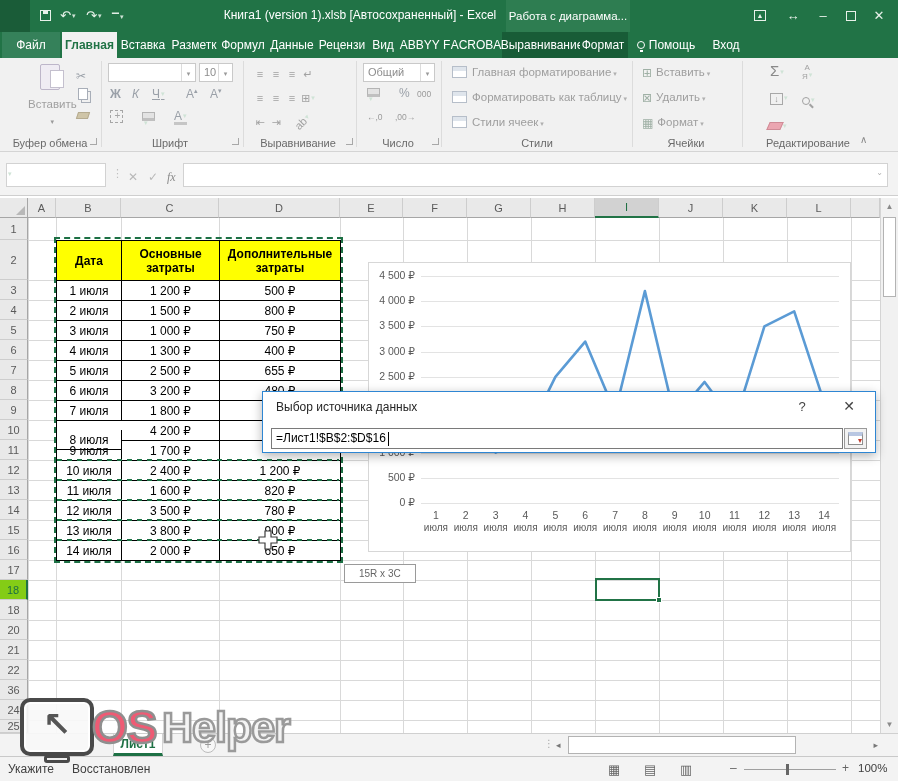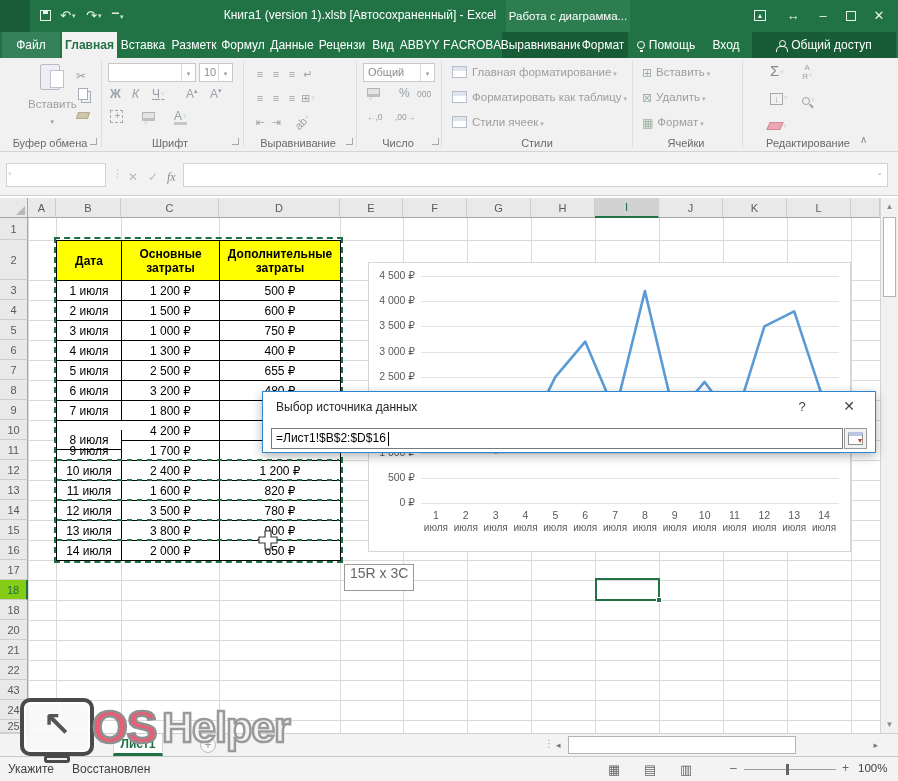--- a/index.html
+++ b/index.html
@@ -86,21 +86,21 @@
 .dlg{left:262px;top:391px;width:614px;height:62px;background:#fff;border:1px solid #2e86d3;box-shadow:0 3px 10px rgba(0,0,0,.3);z-index:7}
 .dlg-title{position:absolute;left:13px;top:8px;font-size:12px;color:#262626}
 .dlg-help{position:absolute;right:66px;top:7px;font-size:13px;color:#444;width:14px;text-align:center}
 .dlg-close{position:absolute;right:18px;top:6px;font-size:14px;color:#444;width:16px;text-align:center}
 .dlg-input{position:absolute;left:8px;top:36px;width:572px;height:21px;border:1px solid #7a7a7a;background:#fff;font-size:12px;color:#000;line-height:19px;padding-left:4px}
 .dlg-caret{position:absolute;left:116px;top:3px;width:1px;height:14px;background:#000}
 .rangebtn{position:absolute;right:8px;top:36px;width:23px;height:21px;border:1px solid #9a9a9a;background:#f2f2f2}
 .rangebtn i{position:absolute;left:3px;top:3px;width:15px;height:13px;background:#fff;border:1px solid #8f8f8f;border-top:4px solid #b9c7e2}
 .rangebtn i::after{content:"▾";position:absolute;right:0px;top:0px;font-size:8px;color:#c0392b}
 
-.tooltip{left:344px;top:564px;height:27px;background:#fff;border:1px solid #9a9a9a;color:#666;font-size:14px;line-height:17px;padding:0 5px;z-index:6}
+.tooltip{left:344px;top:564px;height:19px;background:#fff;border:1px solid #9a9a9a;color:#666;font-size:10px;line-height:17px;padding:0 14px;z-index:6}
 .selbox{left:595px;top:578px;width:65px;height:23px;border:2px solid #217346;z-index:4}
 .selbox i{position:absolute;right:-4px;bottom:-4px;width:6px;height:6px;background:#217346;border:1px solid #fff}
 .vscroll{left:880px;top:198px;width:18px;height:535px;background:#f1f1f1;border-left:1px solid #d4d4d4;z-index:4}
 .varr{position:absolute;left:0;width:17px;text-align:center;font-size:8px;color:#8a8a8a}
 .vthumb{position:absolute;left:2px;top:19px;width:13px;height:80px;background:#fff;border:1px solid #b3b3b3}
 
 .sheetbar{left:0;top:733px;width:898px;height:23px;background:#f3f3f3;border-top:1px solid #d0d0d0}
 .stab{position:absolute;left:113px;top:0;width:50px;height:22px;background:#fff;border-left:1px solid #d4d4d4;border-right:1px solid #d4d4d4;border-bottom:3px solid #1e7145;color:#1e7145;font-weight:bold;font-size:12px;display:flex;align-items:center;justify-content:center}
 .addsheet{position:absolute;left:200px;top:3px;width:16px;height:16px;border:1px solid #bcbcbc;border-radius:50%;color:#9a9a9a;font-size:12px;line-height:14px;text-align:center;background:#f7f7f7}
 .hscroll{position:absolute;left:556px;top:2px;width:324px;height:19px}
@@ -151,24 +151,20 @@
   <div class="abs rtab" style="left:400px;width:50px">ABBYY F</div>
   <div class="abs rtab" style="left:452px;width:48px">ACROBA</div>
   <div class="abs darkblock" style="left:502px;width:126px"></div>
   <div class="abs rtab dark" style="left:506px;width:72px">Выравнивание</div>
   <div class="abs rtab dark" style="left:580px;width:46px">Формат</div>
   <div class="abs rtab" style="left:634px;width:64px">
       <span class="bulb"></span>
       <span>Помощь</span>
     </div>
   <div class="abs rtab" style="left:706px;width:40px">Вход</div>
-  <div class="abs rtab dark" style="left:752px;width:144px">
-      <span class="person"></span>
-      <span>Общий доступ</span>
-    </div>
 </div>
 
 <div class="abs ribbon">
 
   <div class="abs" style="left:28px;top:6px">
     <div class="clipb" style="margin-left:12px"></div>
     <div class="gr" style="font-size:11.5px;margin-top:8px">Вставить</div>
     <div class="dd" style="text-align:center"></div>
   </div>
   <div class="abs" style="left:76px;top:8px"><span class="mini">✂</span></div>
@@ -309,35 +305,35 @@
     <div class="abs rowhead" style="left: 0px; top: 480px; width: 28px; height: 20px;">13</div>
     <div class="abs rowhead" style="left: 0px; top: 500px; width: 28px; height: 20px;">14</div>
     <div class="abs rowhead" style="left: 0px; top: 520px; width: 28px; height: 20px;">15</div>
     <div class="abs rowhead" style="left: 0px; top: 540px; width: 28px; height: 20px;">16</div>
     <div class="abs rowhead" style="left: 0px; top: 560px; width: 28px; height: 20px;">17</div>
     <div class="abs rowhead sel" style="left: 0px; top: 580px; width: 28px; height: 20px;">18</div>
     <div class="abs rowhead" style="left: 0px; top: 600px; width: 28px; height: 20px;">18</div>
     <div class="abs rowhead" style="left: 0px; top: 620px; width: 28px; height: 20px;">20</div>
     <div class="abs rowhead" style="left: 0px; top: 640px; width: 28px; height: 20px;">21</div>
     <div class="abs rowhead" style="left: 0px; top: 660px; width: 28px; height: 20px;">22</div>
-    <div class="abs rowhead" style="left: 0px; top: 680px; width: 28px; height: 20px;">43</div>
+    <div class="abs rowhead" style="left: 0px; top: 680px; width: 28px; height: 20px;">36</div>
     <div class="abs rowhead" style="left: 0px; top: 700px; width: 28px; height: 20px;">24</div>
     <div class="abs rowhead" style="left: 0px; top: 720px; width: 28px; height: 13px;">25</div>
   </div>
 
 <div id="table" class="abs">
     <div class="tcell hdr" style="left: 0px; top: 0px; width: 65px; height: 40px; padding: 0px 2px;">Дата</div>
     <div class="tcell hdr" style="left: 163px; top: 0px; width: 121px; height: 40px; padding: 0px 2px;">Дополнительные затраты</div>
     <div class="tcell hdr" style="left: 65px; top: 0px; width: 98px; height: 40px; padding: 0px 2px;">Основные затраты</div>
     <div class="tcell" style="left: 0px; top: 40px; width: 65px; height: 20px;">1 июля</div>
     <div class="tcell" style="left: 65px; top: 40px; width: 98px; height: 20px;">1 200 ₽</div>
     <div class="tcell" style="left: 163px; top: 40px; width: 121px; height: 20px;">500 ₽</div>
     <div class="tcell" style="left: 0px; top: 60px; width: 65px; height: 20px;">2 июля</div>
     <div class="tcell" style="left: 65px; top: 60px; width: 98px; height: 20px;">1 500 ₽</div>
-    <div class="tcell" style="left: 163px; top: 60px; width: 121px; height: 20px;">600 ₽</div>
+    <div class="tcell" style="left: 163px; top: 60px; width: 121px; height: 20px;">800 ₽</div>
     <div class="tcell" style="left: 0px; top: 80px; width: 65px; height: 20px;">3 июля</div>
     <div class="tcell" style="left: 65px; top: 80px; width: 98px; height: 20px;">1 000 ₽</div>
     <div class="tcell" style="left: 163px; top: 80px; width: 121px; height: 20px;">750 ₽</div>
     <div class="tcell" style="left: 0px; top: 100px; width: 65px; height: 20px;">4 июля</div>
     <div class="tcell" style="left: 65px; top: 100px; width: 98px; height: 20px;">1 300 ₽</div>
     <div class="tcell" style="left: 163px; top: 100px; width: 121px; height: 20px;">400 ₽</div>
     <div class="tcell" style="left: 0px; top: 120px; width: 65px; height: 20px;">5 июля</div>
     <div class="tcell" style="left: 65px; top: 120px; width: 98px; height: 20px;">2 500 ₽</div>
     <div class="tcell" style="left: 163px; top: 120px; width: 121px; height: 20px;">655 ₽</div>
     <div class="tcell" style="left: 0px; top: 140px; width: 65px; height: 20px;">6 июля</div>

